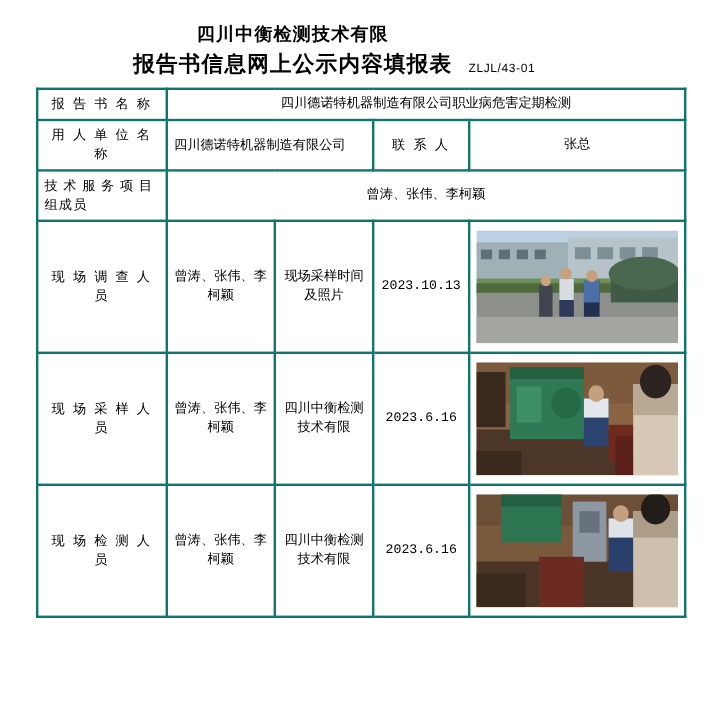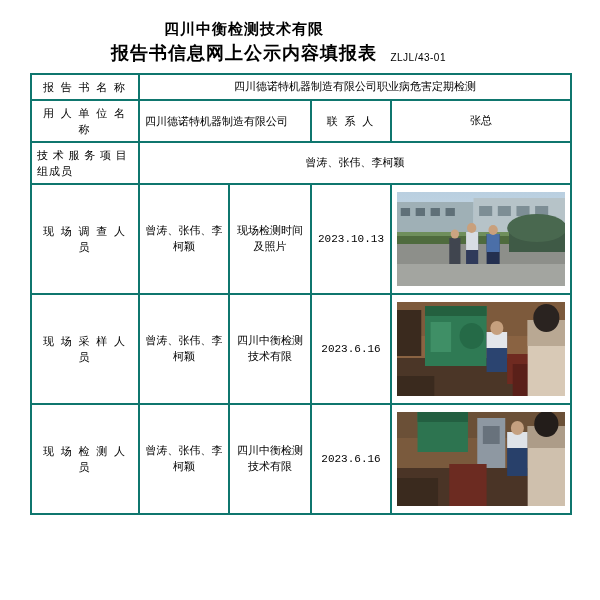--- a/index.html
+++ b/index.html
@@ -140,21 +140,21 @@
 
 
       <tr class="h-team">
         <td class="small-center">技 术 服 务 项 目 组成员</td>
         <td class="val-c" colspan="4">曾涛、张伟、李柯颖</td>
       </tr>
 
       <tr class="row-photo">
         <td class="lbl">现 场 调 查 人 员</td>
         <td class="val-c">曾涛、张伟、李柯颖</td>
-        <td class="val-c">现场检测时间及照片</td>
+        <td class="val-c">现场采样时间及照片</td>
         <td class="val-c">2023.10.13</td>
         <td class="photo-cell">
           <svg class="photo" viewBox="0 0 180 94" preserveAspectRatio="none">
             <defs>
               <linearGradient id="skyA" x1="0" y1="0" x2="0" y2="1">
                 <stop offset="0" stop-color="#b9cfe0"></stop>
                   <stop offset="1" stop-color="#dfe7ea"></stop>
               </linearGradient>
             </defs>
             <rect x="0" y="0" width="180" height="94" fill="url(#skyA)"></rect>

